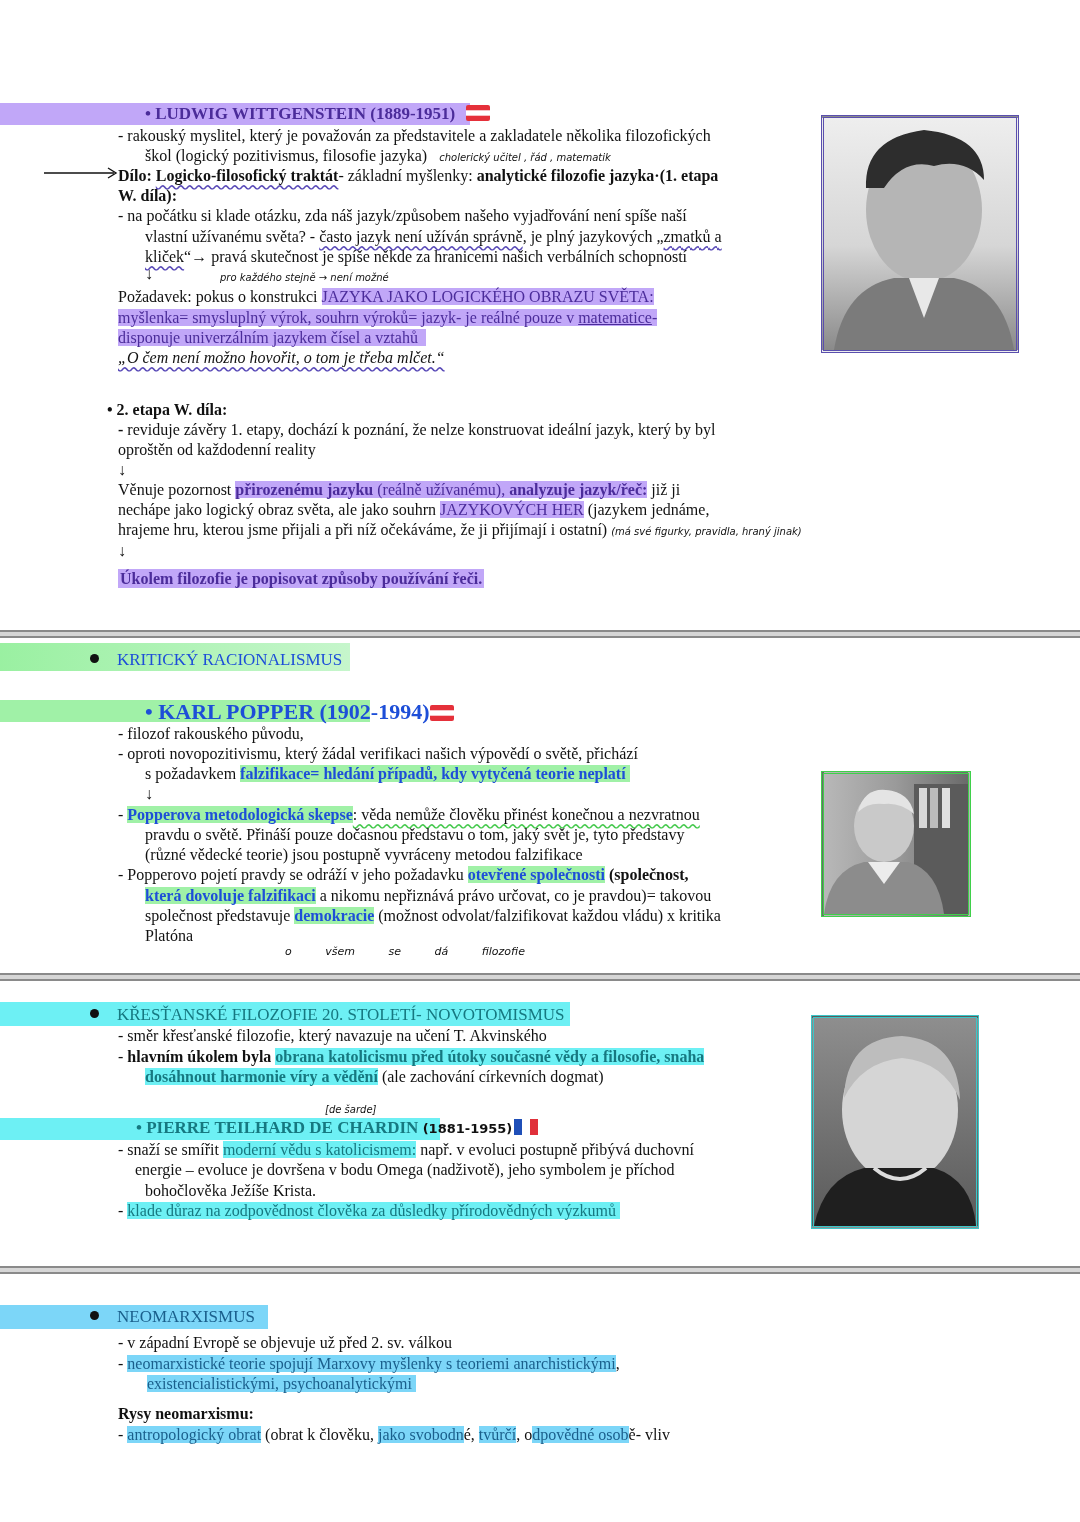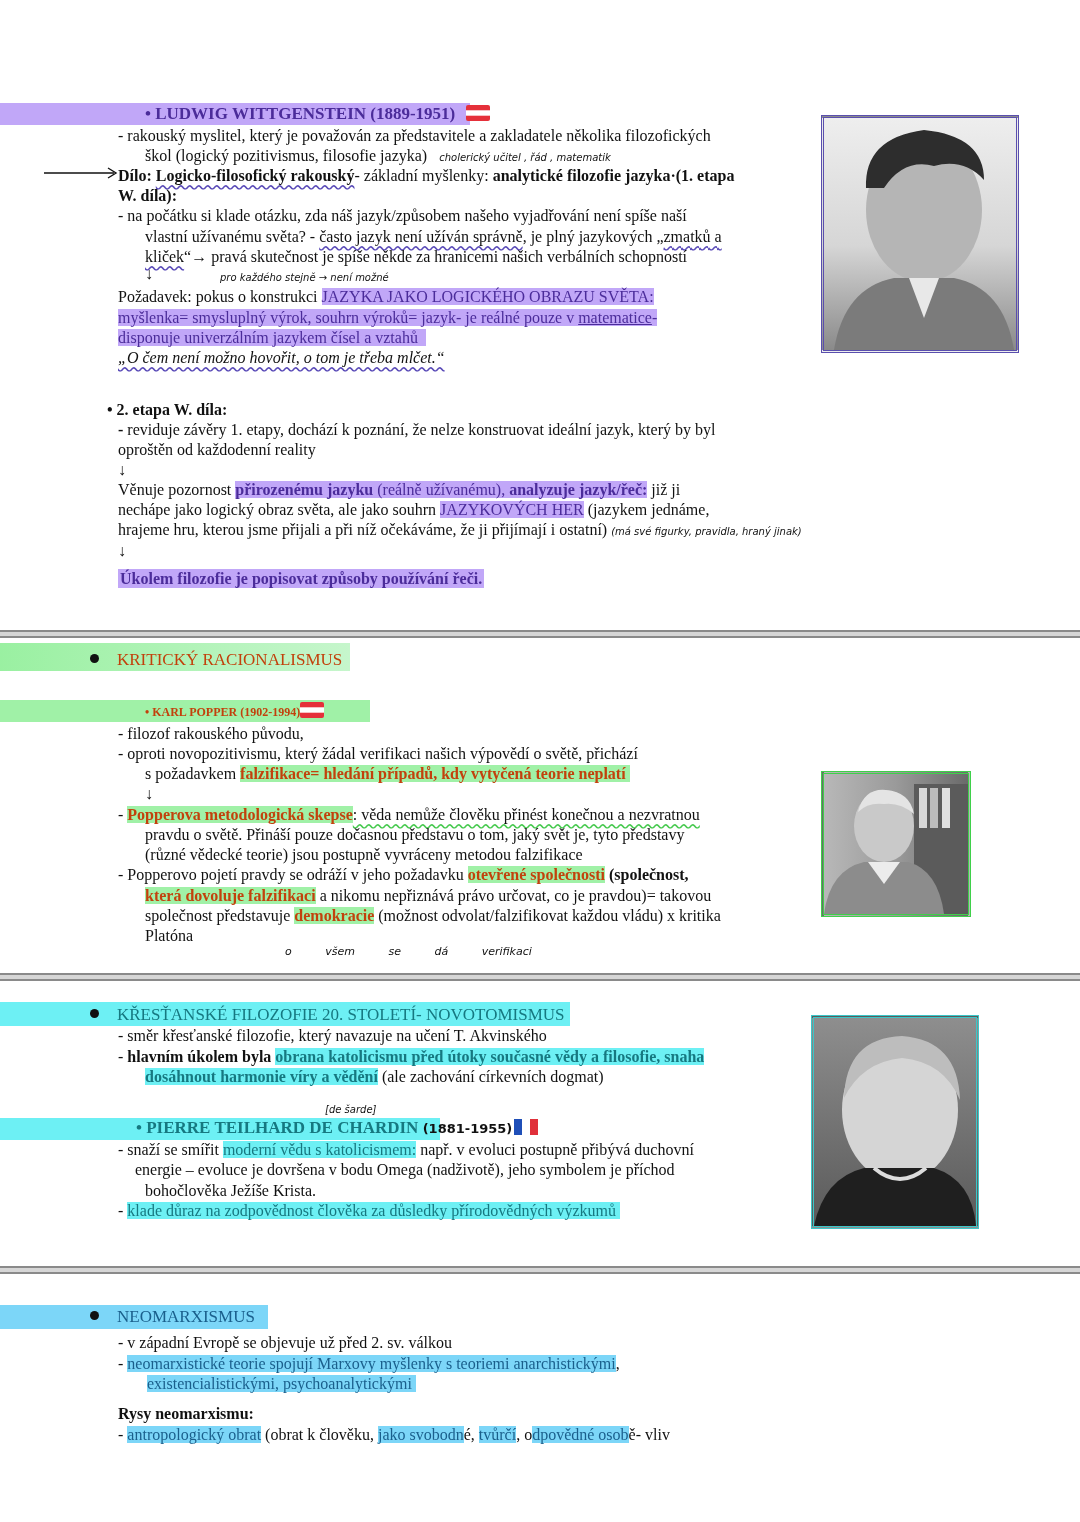--- a/index.html
+++ b/index.html
@@ -5,21 +5,21 @@
   html, body { margin:0; padding:0; background:#ffffff; }
   body { width:1080px; height:1522px; position:relative; overflow:hidden;
          font-family:"Liberation Serif", serif; color:#111; font-size:16px; }
   .abs { position:absolute; }
   .line { position:absolute; white-space:nowrap; line-height:20px; font-size:16px; }
   .b { font-weight:bold; }
   .i { font-style:italic; }
   .hl-purple { background:rgba(160,120,245,0.65); }
   .hl-purple-text { color:#4b2c9a; }
   .hl-green { background:rgba(120,235,130,0.7); }
-  .hl-green-text { color:#c2410c; }
+  .hl-green-text { color:#1d4ed8; }
   .hl-cyan { background:rgba(60,235,240,0.75); }
   .hl-cyan-text { color:#167880; }
   .hl-blue { background:rgba(80,200,245,0.75); }
   .hl-blue-text { color:#1a5f8c; }
   .wavy { text-decoration:underline wavy; text-decoration-color:#5a4bb8; text-underline-offset:3px; }
   .wavy-g { text-decoration:underline wavy; text-decoration-color:#47c94f; text-underline-offset:3px; }
   .ul { text-decoration:underline; }
   .hand { font-family:"DejaVu Sans", sans-serif; font-style:italic; font-size:10px; color:#111; }
   .band { position:absolute; height:22px; }
   .sep { position:absolute; left:0; width:1080px; height:4px; border-top:2px solid #8a8a8a; border-bottom:2px solid #8a8a8a; background:#d6d6d6; }
@@ -51,21 +51,21 @@
   <span class="hand" style="margin-left:8px;">cholerický  učitel , řád , matematik</span>
 </div>
 
 <div class="abs" style="left:44px; top:166px;">
   <svg width="76" height="14" viewBox="0 0 76 14">
       <line x1="0" y1="7" x2="70" y2="7" stroke="#111" stroke-width="1.4"></line>
       <path d="M64 2 L72 7 L64 12" fill="none" stroke="#111" stroke-width="1.4"></path>
     </svg>
 </div>
 <div class="line" style="left:118px; top:166px;">
-  <span class="b">Dílo: </span><span class="b wavy">Logicko-filosofický rakouský</span><span>- základní myšlenky: </span><span class="b">analytické filozofie jazyka·(1. etapa</span>
+  <span class="b">Dílo: </span><span class="b wavy">Logicko-filosofický traktát</span><span>- základní myšlenky: </span><span class="b">analytické filozofie jazyka·(1. etapa</span>
 </div>
 <div class="line b" style="left:118px; top:186px;">W. díla):</div>
 
 <div class="line" style="left:118px; top:206px;">- na počátku si klade otázku, zda náš jazyk/způsobem našeho vyjadřování není spíše naší</div>
 <div class="line" style="left:145px; top:227px;">
   <span>vlastní užívanému světa? - </span><span class="wavy">často jazyk není užíván správně</span><span>, je plný jazykových „</span><span class="wavy">zmatků a</span>
 </div>
 <div class="line" style="left:145px; top:247px;">
   <span class="wavy">kliček</span><span>“→ pravá skutečnost je spíše někde za hranicemi našich verbálních schopností</span>
 </div>
@@ -114,21 +114,21 @@
 </div>
 
 <div class="sep" style="top:630px;"></div>
 
 <div class="band" style="left:0; top:643px; width:350px; height:28px; background:linear-gradient(90deg,rgba(120,235,130,0.75),rgba(160,240,170,0.6));"></div>
 <div class="line heading-upper hl-green-text" style="left:90px; top:650px;">
   <span class="bullet-dot"></span><span>KRITICKÝ RACIONALISMUS</span>
 </div>
 
 <div class="band" style="left:0; top:700px; width:370px; background:rgba(120,235,130,0.7);"></div>
-<div class="line b hl-green-text" style="left:145px; top:702px; font-size:12px;">
+<div class="line b hl-green-text" style="left:145px; top:702px; font-size:22px;">
   <span>• KARL POPPER (1902-1994)</span><span class="flag" style="margin-left:0;">
     <svg width="24" height="16" viewBox="0 0 24 16">
         <rect width="24" height="16" rx="2" fill="#e5303a"></rect>
         <rect y="5.3" width="24" height="5.4" fill="#fff"></rect>
       </svg>
   </span>
 </div>
 
 <div class="line" style="left:118px; top:724px;">- filozof rakouského původu,</div>
 <div class="line" style="left:118px; top:744px;">- oproti novopozitivismu, který žádal verifikaci našich výpovědí o světě, přichází</div>
@@ -144,21 +144,21 @@
 <div class="line" style="left:118px; top:865px;">
   <span>- Popperovo pojetí pravdy se odráží v jeho požadavku </span><span class="b hl-green hl-green-text">otevřené společnosti</span><span class="b"> (společnost,</span>
 </div>
 <div class="line" style="left:145px; top:886px;">
   <span class="b hl-green hl-green-text">která dovoluje falzifikaci</span><span> a nikomu nepřiznává právo určovat, co je pravdou)= takovou</span>
 </div>
 <div class="line" style="left:145px; top:906px;">
   <span>společnost představuje </span><span class="b hl-green hl-green-text">demokracie</span><span> (možnost odvolat/falzifikovat každou vládu) x kritika</span>
 </div>
 <div class="line" style="left:145px; top:926px;">Platóna</div>
-<div class="line hand" style="left:285px; top:942px; word-spacing:30px; font-size:11px;">o  všem  se  dá  verifikaci</div>
+<div class="line hand" style="left:285px; top:942px; word-spacing:30px; font-size:11px;">o  všem  se  dá  filozofie</div>
 
 <div class="photo photo-frame-green" style="left:821px; top:771px; width:144px; height:140px; background:linear-gradient(90deg,#b8b8b8 0%,#9a9a9a 50%,#6a6a6a 100%);">
   <svg width="144" height="140" viewBox="0 0 144 140">
     <rect x="90" y="10" width="54" height="130" fill="#5b5b5b"></rect>
     <rect x="95" y="14" width="8" height="40" fill="#d8d8d8"></rect>
       <rect x="106" y="14" width="8" height="40" fill="#bcbcbc"></rect>
       <rect x="118" y="14" width="8" height="40" fill="#e0e0e0"></rect>
     <ellipse cx="60" cy="52" rx="30" ry="36" fill="#c9c9c9"></ellipse>
     <path d="M34 38 Q40 14 62 16 Q86 18 90 40 Q76 28 60 30 Q44 28 34 38 Z" fill="#e4e4e4"></path>
     <path d="M0 140 Q6 96 40 88 L84 88 Q114 96 120 140 Z" fill="#8c8c8c"></path>

